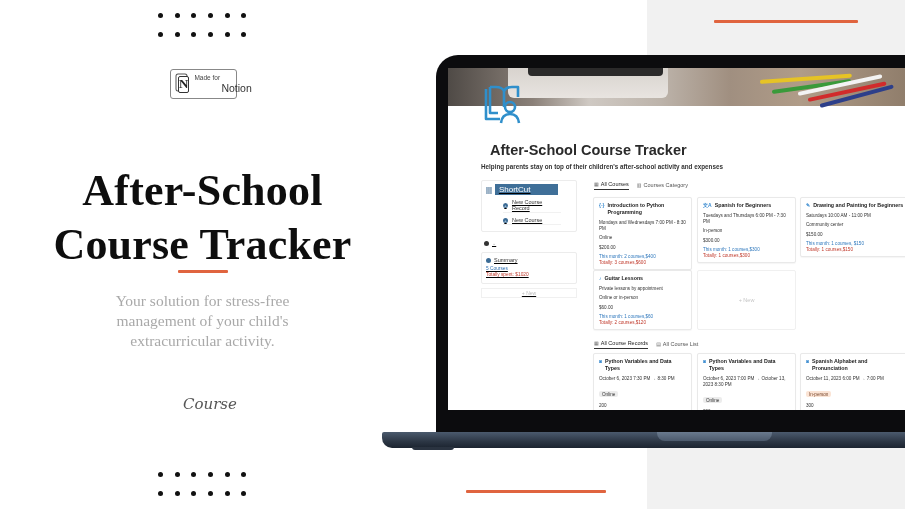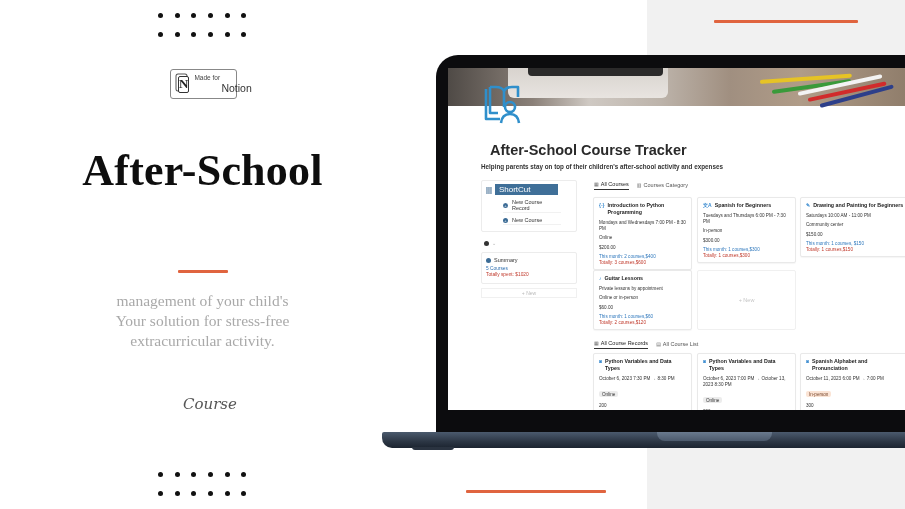--- a/index.html
+++ b/index.html
@@ -11,21 +11,21 @@
 
   .dots { position: absolute; display: grid; grid-template-columns: repeat(6, 6px); column-gap: 10.7px; row-gap: 13.5px; }
   .dots span { width: 5px; height: 5px; border-radius: 50%; background: #111; display: block; }
 
   .notion-badge { position: absolute; left: 170px; top: 69px; width: 67px; height: 30px; border: 1px solid #888; border-radius: 3px; background: #fff; display: flex; align-items: center; padding-left: 7px; gap: 5px; }
   .notion-logo { width: 17px; height: 17px; border: 1.5px solid #333; border-radius: 2px; font-family: "Liberation Serif", serif; font-weight: bold; font-size: 13px; display: flex; align-items: center; justify-content: center; color: #222; background: #fff; box-shadow: -2px -2px 0 -0.5px #fff, -2px -2px 0 0.5px #555; }
   .notion-text { display: flex; flex-direction: column; line-height: 1; }
   .notion-small { font-size: 6.5px; color: #444; }
   .notion-big { font-size: 10.5px; color: #333; margin-top: 1px; margin-left: 27px; }
 
-  .hero-title { position: absolute; left: 0; width: 405px; top: 144px; text-align: center; font-family: "Liberation Serif", serif; font-weight: bold; font-size: 44px; line-height: 54px; color: #0e0e0e; letter-spacing: 0.2px; }
+  .hero-title { position: absolute; left: 0; width: 405px; top: 164px; text-align: center; font-family: "Liberation Serif", serif; font-weight: bold; font-size: 44px; line-height: 54px; color: #0e0e0e; letter-spacing: 0.2px; }
   .hero-sub { position: absolute; left: 0; width: 405px; top: 291px; text-align: center; font-family: "Liberation Serif", serif; font-size: 15.5px; line-height: 20px; color: #a9a9a9; }
   .signature { position: absolute; left: 183px; top: 395px; font-family: "DejaVu Serif", serif; font-style: italic; font-size: 15px; color: #555; }
 
   
   .laptop-lid { position: absolute; left: 436px; top: 55px; width: 500px; height: 380px; background: #0c0c0e; border-radius: 22px 0 0 0; }
   .screen { position: absolute; left: 448px; top: 68px; width: 470px; height: 342px; background: #ffffff; overflow: hidden; }
   .cover { position: absolute; left: 0; top: 0; width: 100%; height: 38px; background: linear-gradient(90deg, #4f4a46 0%, #8a8078 18%, #cfc9c3 30%, #bdb4ab 45%, #a08f80 60%, #b09c88 75%, #8c7a68 100%); }
   .cover-book { position: absolute; left: 60px; top: 0; width: 160px; height: 30px; background: linear-gradient(180deg, #d8d3ce, #e8e4e0); border-radius: 0 0 6px 6px; }
   .cover-book2 { position: absolute; left: 80px; top: 0; width: 135px; height: 8px; background: #2b2a2a; border-radius: 0 0 4px 4px; }
   .pencil { position: absolute; height: 4px; border-radius: 2px; transform-origin: left center; }
@@ -33,21 +33,21 @@
   .laptop-base { position: absolute; left: 382px; top: 432px; width: 523px; height: 16px; background: linear-gradient(180deg, #4b5a6d 0%, #2c3644 60%, #1c2430 100%); border-radius: 2px 0 0 10px; }
   .base-notch { position: absolute; left: 657px; top: 432px; width: 115px; height: 9px; background: linear-gradient(180deg, #6a7a8e, #4c5a6c); border-radius: 0 0 8px 8px; }
   .base-foot { position: absolute; left: 412px; top: 447px; width: 42px; height: 3px; background: #2a3340; border-radius: 0 0 3px 3px; }
   .chin { position: absolute; left: 448px; top: 410px; width: 470px; height: 22px; background: #0c0c0e; }
 
   
   .page-icon { position: absolute; left: 34px; top: 15px; }
   .page-title { position: absolute; left: 42px; top: 74px; font-size: 14.5px; font-weight: bold; color: #2a2a2a; }
   .page-desc { position: absolute; left: 33px; top: 95px; font-size: 6.3px; font-weight: bold; color: #333; }
 
-  .left-col { position: absolute; left: 33px; top: 112px; width: 96px; }
+  .left-col { position: absolute; left: 33px; top: 112px; width: 96px; text-decoration: underline; }
   .panel { border: 1px solid #ececec; border-radius: 2px; background: #fff; }
   .shortcut-panel { height: 52px; padding: 3px 4px; }
   .sc-head { display: flex; align-items: center; gap: 3px; }
   .sc-icon { font-size: 7px; color: #2f5d88; font-weight: bold; }
   .sc-title { background: #3f6f98; color: #fff; font-size: 8px; padding: 1px 4px; width: 63px; }
   .sc-item { display: flex; align-items: center; gap: 4px; margin-left: 17px; margin-top: 3px; font-size: 5.5px; color: #333; border-bottom: 1px solid #f1f1f1; padding: 1px 0; width: 58px; }
   .plus-dot { width: 5px; height: 5px; border-radius: 50%; background: #3b6b95; color: #fff; font-size: 4px; line-height: 5px; text-align: center; display: inline-block; }
   .toggle-row { display: flex; align-items: center; gap: 3px; margin: 8px 0 0 3px; font-size: 6px; color: #333; }
   .toggle-dot { width: 5px; height: 5px; border-radius: 50%; background: #333; }
   .toggle-chev { color: #aaa; font-size: 5px; }
@@ -111,25 +111,26 @@
 <div class="notion-badge">
   <div class="notion-logo">N</div>
   <div class="notion-text">
     <span class="notion-small">Made for</span>
     <span class="notion-big">Notion</span>
   </div>
 </div>
 
 <div class="hero-title">
   <div>After-School</div>
+  <div>Course Tracker</div>
 </div>
 <div class="accent-line" style="left:178px;top:270px;width:50px;"></div>
 <div class="hero-sub">
+  <div>Your solution for stress-free</div>
   <div>management of your child's</div>
-  <div>Your solution for stress-free</div>
   <div>extracurricular activity.</div>
 </div>
 <div class="signature">Course</div>
 
 <div class="laptop-lid"></div>
 <div class="chin"></div>
 <div class="screen">
   <div class="cover">
     <div class="cover-book"></div>
     <div class="cover-book2"></div>

